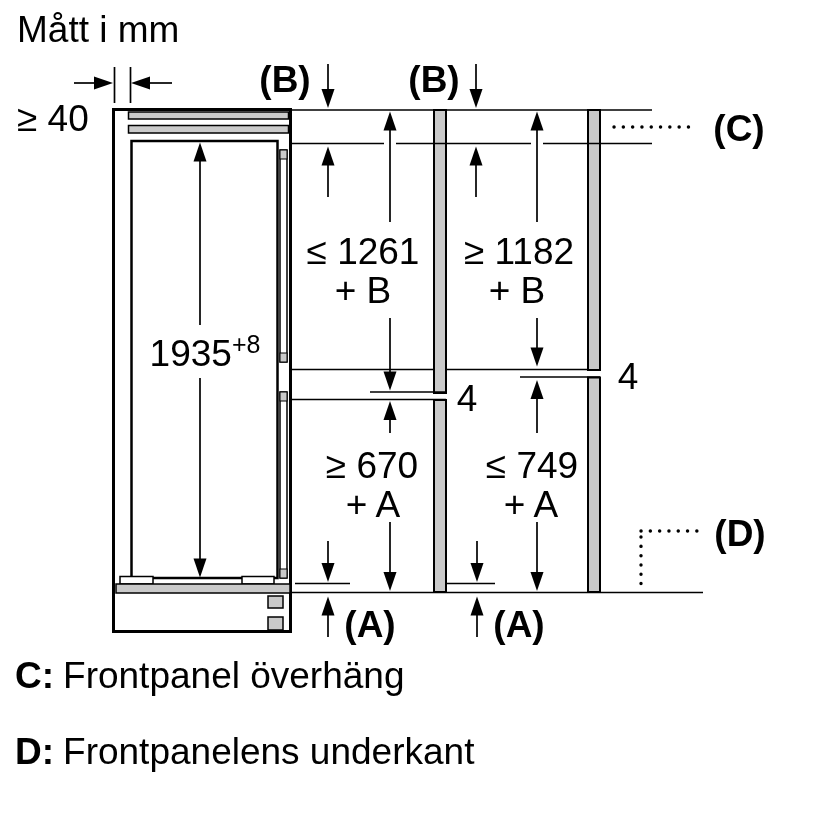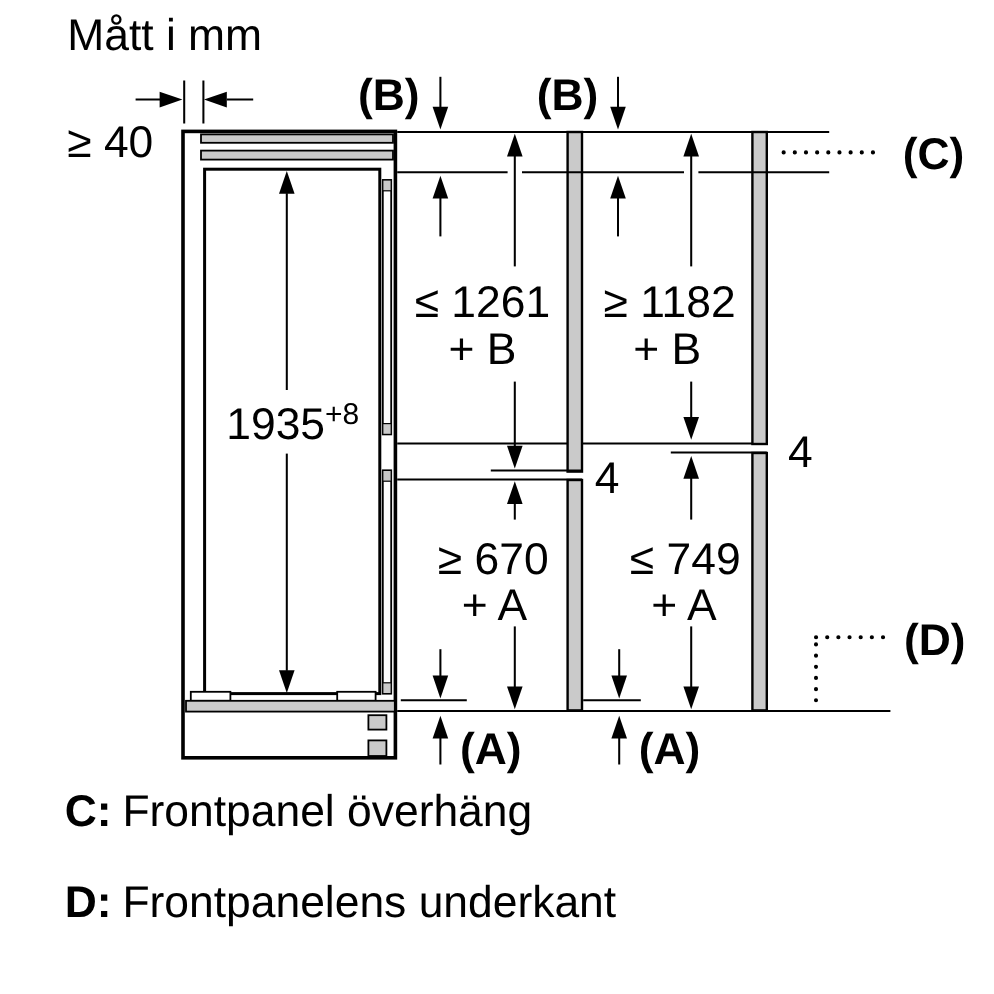--- a/index.html
+++ b/index.html
@@ -1,16 +1,16 @@
 <!DOCTYPE html>
 <html><head>
 <meta charset="utf-8">
 <style>
   html,body{margin:0;padding:0;background:#ffffff;}
-  .stage{position:relative;width:764px;height:828px;background:#ffffff;overflow:hidden;padding-left:39px;}
+  .stage{position:relative;width:764px;height:828px;background:#ffffff;overflow:hidden;}
   svg{display:block;}
   .t{font-family:"Liberation Sans","DejaVu Sans",sans-serif;font-size:37px;fill:#000000;}
   .b{font-weight:bold;}
   .sup{font-size:25px;}
   .ln{stroke:#000000;stroke-width:1.7;}
   .thick{stroke:#000000;fill:#ffffff;}
   .gray{fill:#cacaca;stroke:#000000;}
   .arr{fill:#000000;stroke:none;}
   .dots{stroke:#000000;stroke-width:3.4;stroke-dasharray:0.1 9.2;stroke-linecap:round;fill:none;}
 </style>

